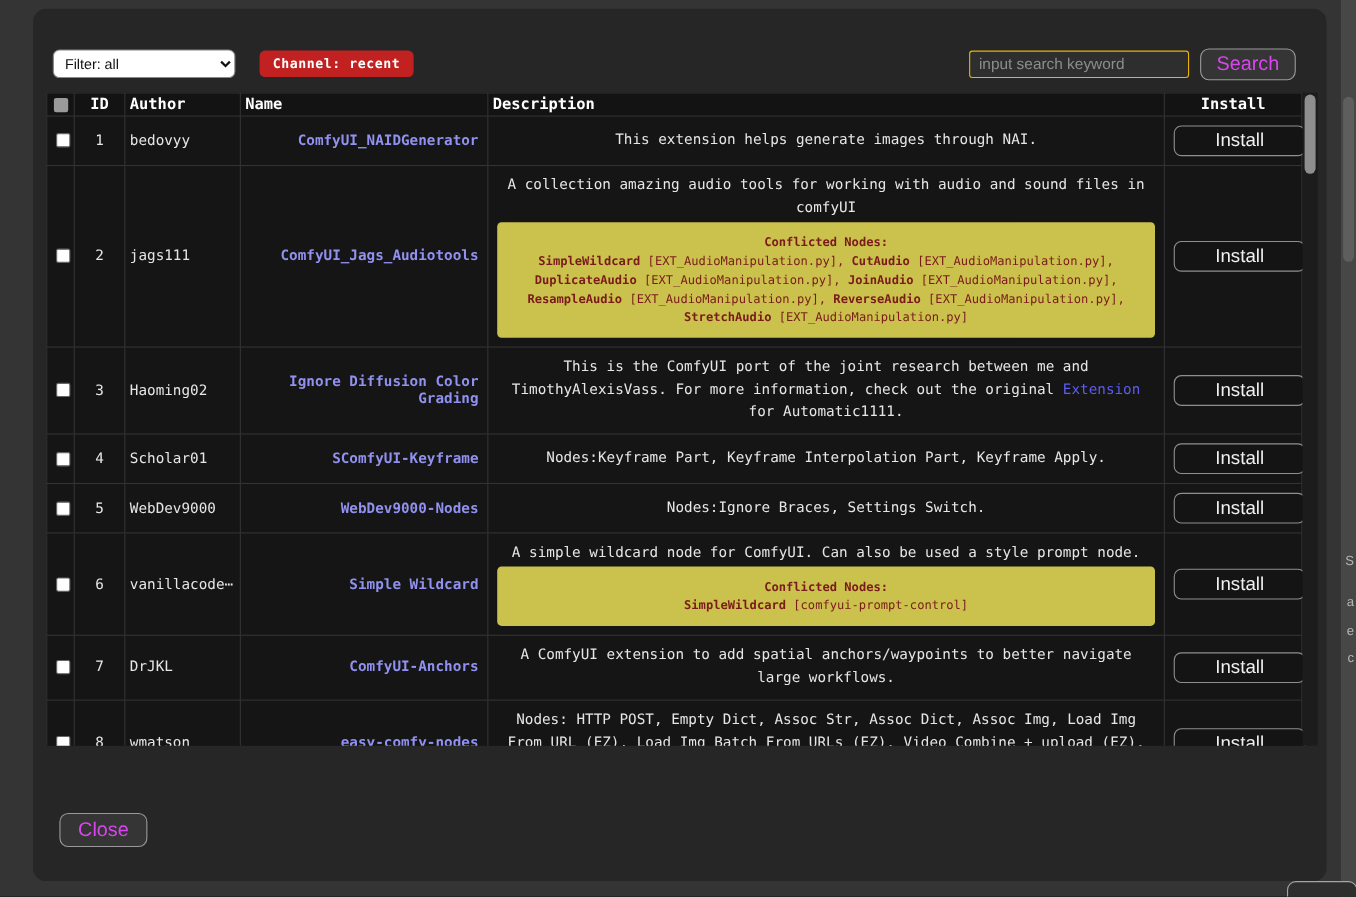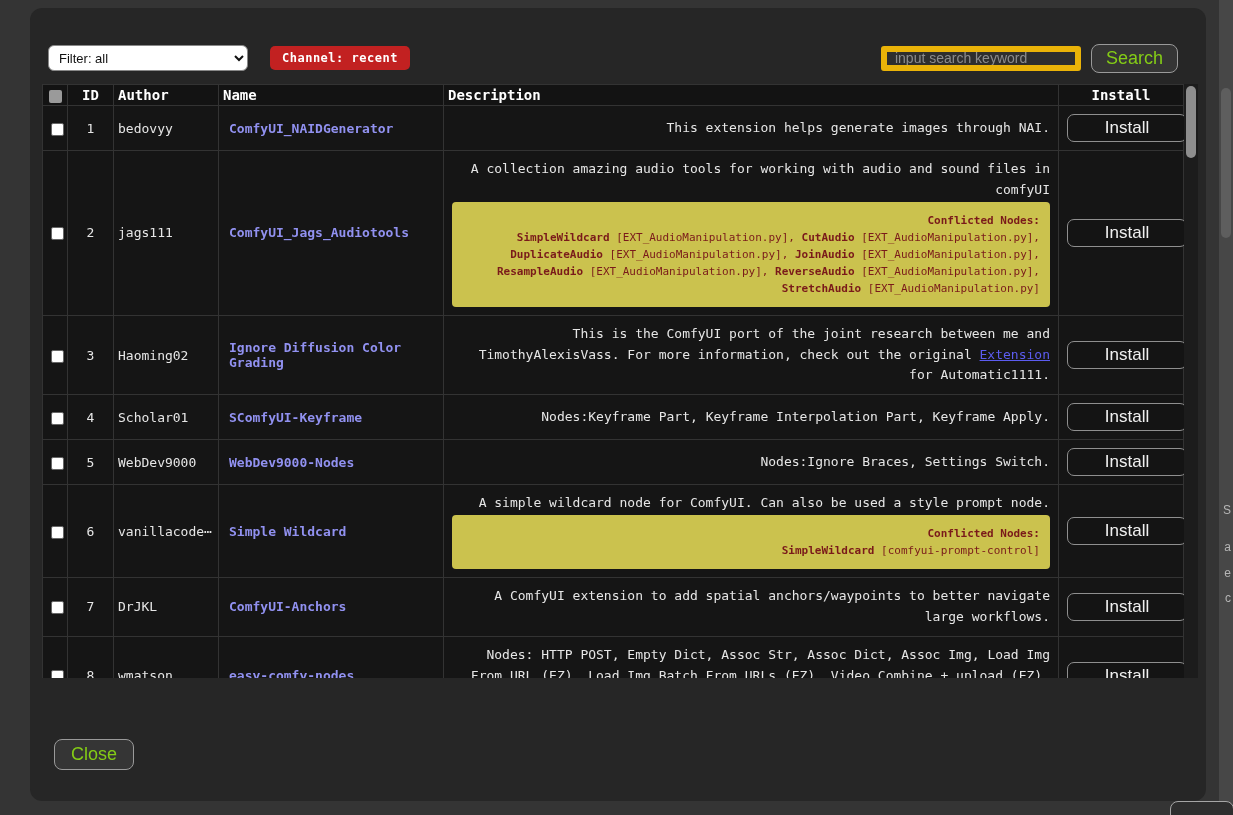--- a/index.html
+++ b/index.html
@@ -15,47 +15,47 @@
     position: absolute; left: 30px; top: 8px;
     width: 1176px; height: 793px;
     background: #262626;
     border-radius: 12px;
   }
   .toolbar {
     position: absolute; left: 18px; top: 36px; right: 28px; height: 28px;
     display: flex; align-items: center;
   }
   .filter-select {
-    width: 200px; height: 26px;
+    width: 166px; height: 26px;
     font: 13px "Liberation Sans", sans-serif;
     border-radius: 6px; border: 1px solid #888;
     background: #fff; color: #111; padding: 0 6px;
   }
   .channel-badge {
     margin-left: 22px;
     background: var(--accent-badge, #c22121);
     color: #fff;
     font: bold 12px "DejaVu Sans Mono", monospace;
     padding: 5px 12px;
     border-radius: 5px;
     letter-spacing: 0.5px;
   }
   .flex-spacer { flex: 1; }
   .search-input {
     width: 200px; height: 25px;
     background: #2e2e2e;
-    border: 6px solid #eab308; border-radius: 3px;
+    border: 1px solid #eab308; border-radius: 3px;
     color: #ddd;
     font: 14px "Liberation Sans", sans-serif;
     padding: 0 8px;
   }
   .search-input::placeholder { color: #8d8d8d; }
   .btn {
     font: 18px "Liberation Sans", sans-serif;
-    color: #84cc16;
+    color: #d946ef;
     background: #353535;
     border: 1px solid #9a9a9a;
     border-radius: 8px;
     padding: 3px 14px;
     cursor: pointer;
   }
   .search-btn { margin-left: 10px; }
   .close-btn { position: absolute; left: 24px; top: 731px; padding: 4px 16px; }
   .table-wrap {
     position: absolute; left: 12px; top: 76px;
@@ -74,25 +74,25 @@
   }
   td {
     font: 13px "DejaVu Sans Mono", monospace;
     color: #e6e6e6; padding: 8px; vertical-align: middle;
   }
   .c-check { width: 25px; text-align: center; }
   .c-id { width: 46px; text-align: center; }
   .c-author { width: 105px; }
   td.c-author { padding: 8px 2px 8px 4px; overflow: hidden; white-space: nowrap; text-align: left; }
   .c-name { width: 225px; }
-  td.c-name { padding-left: 10px; text-align: left; }
-  td.c-desc { text-align: right; }
+  td.c-name { padding-left: 10px; text-align: right; }
+  td.c-desc { text-align: center; }
   .c-install { width: 125px; text-align: center; }
   .name-link { color: var(--name-link, #9191f0); font-weight: bold; text-decoration: none; cursor: pointer; }
-  .desc-link { color: var(--link, #5c5cf0); text-decoration: underline; cursor: pointer; }
+  .desc-link { color: var(--link, #5c5cf0); cursor: pointer; }
   .desc-text { line-height: 1.6; }
   .conflict-box {
     margin-top: 1px;
     background: var(--conflict-bg, #cbc24e);
     border-radius: 4px;
     padding: 10px 10px;
     color: var(--conflict-text, #7a1a1a);
     font-size: 11px; line-height: 1.55;
   }
   .conflict-title { font-weight: bold; }

